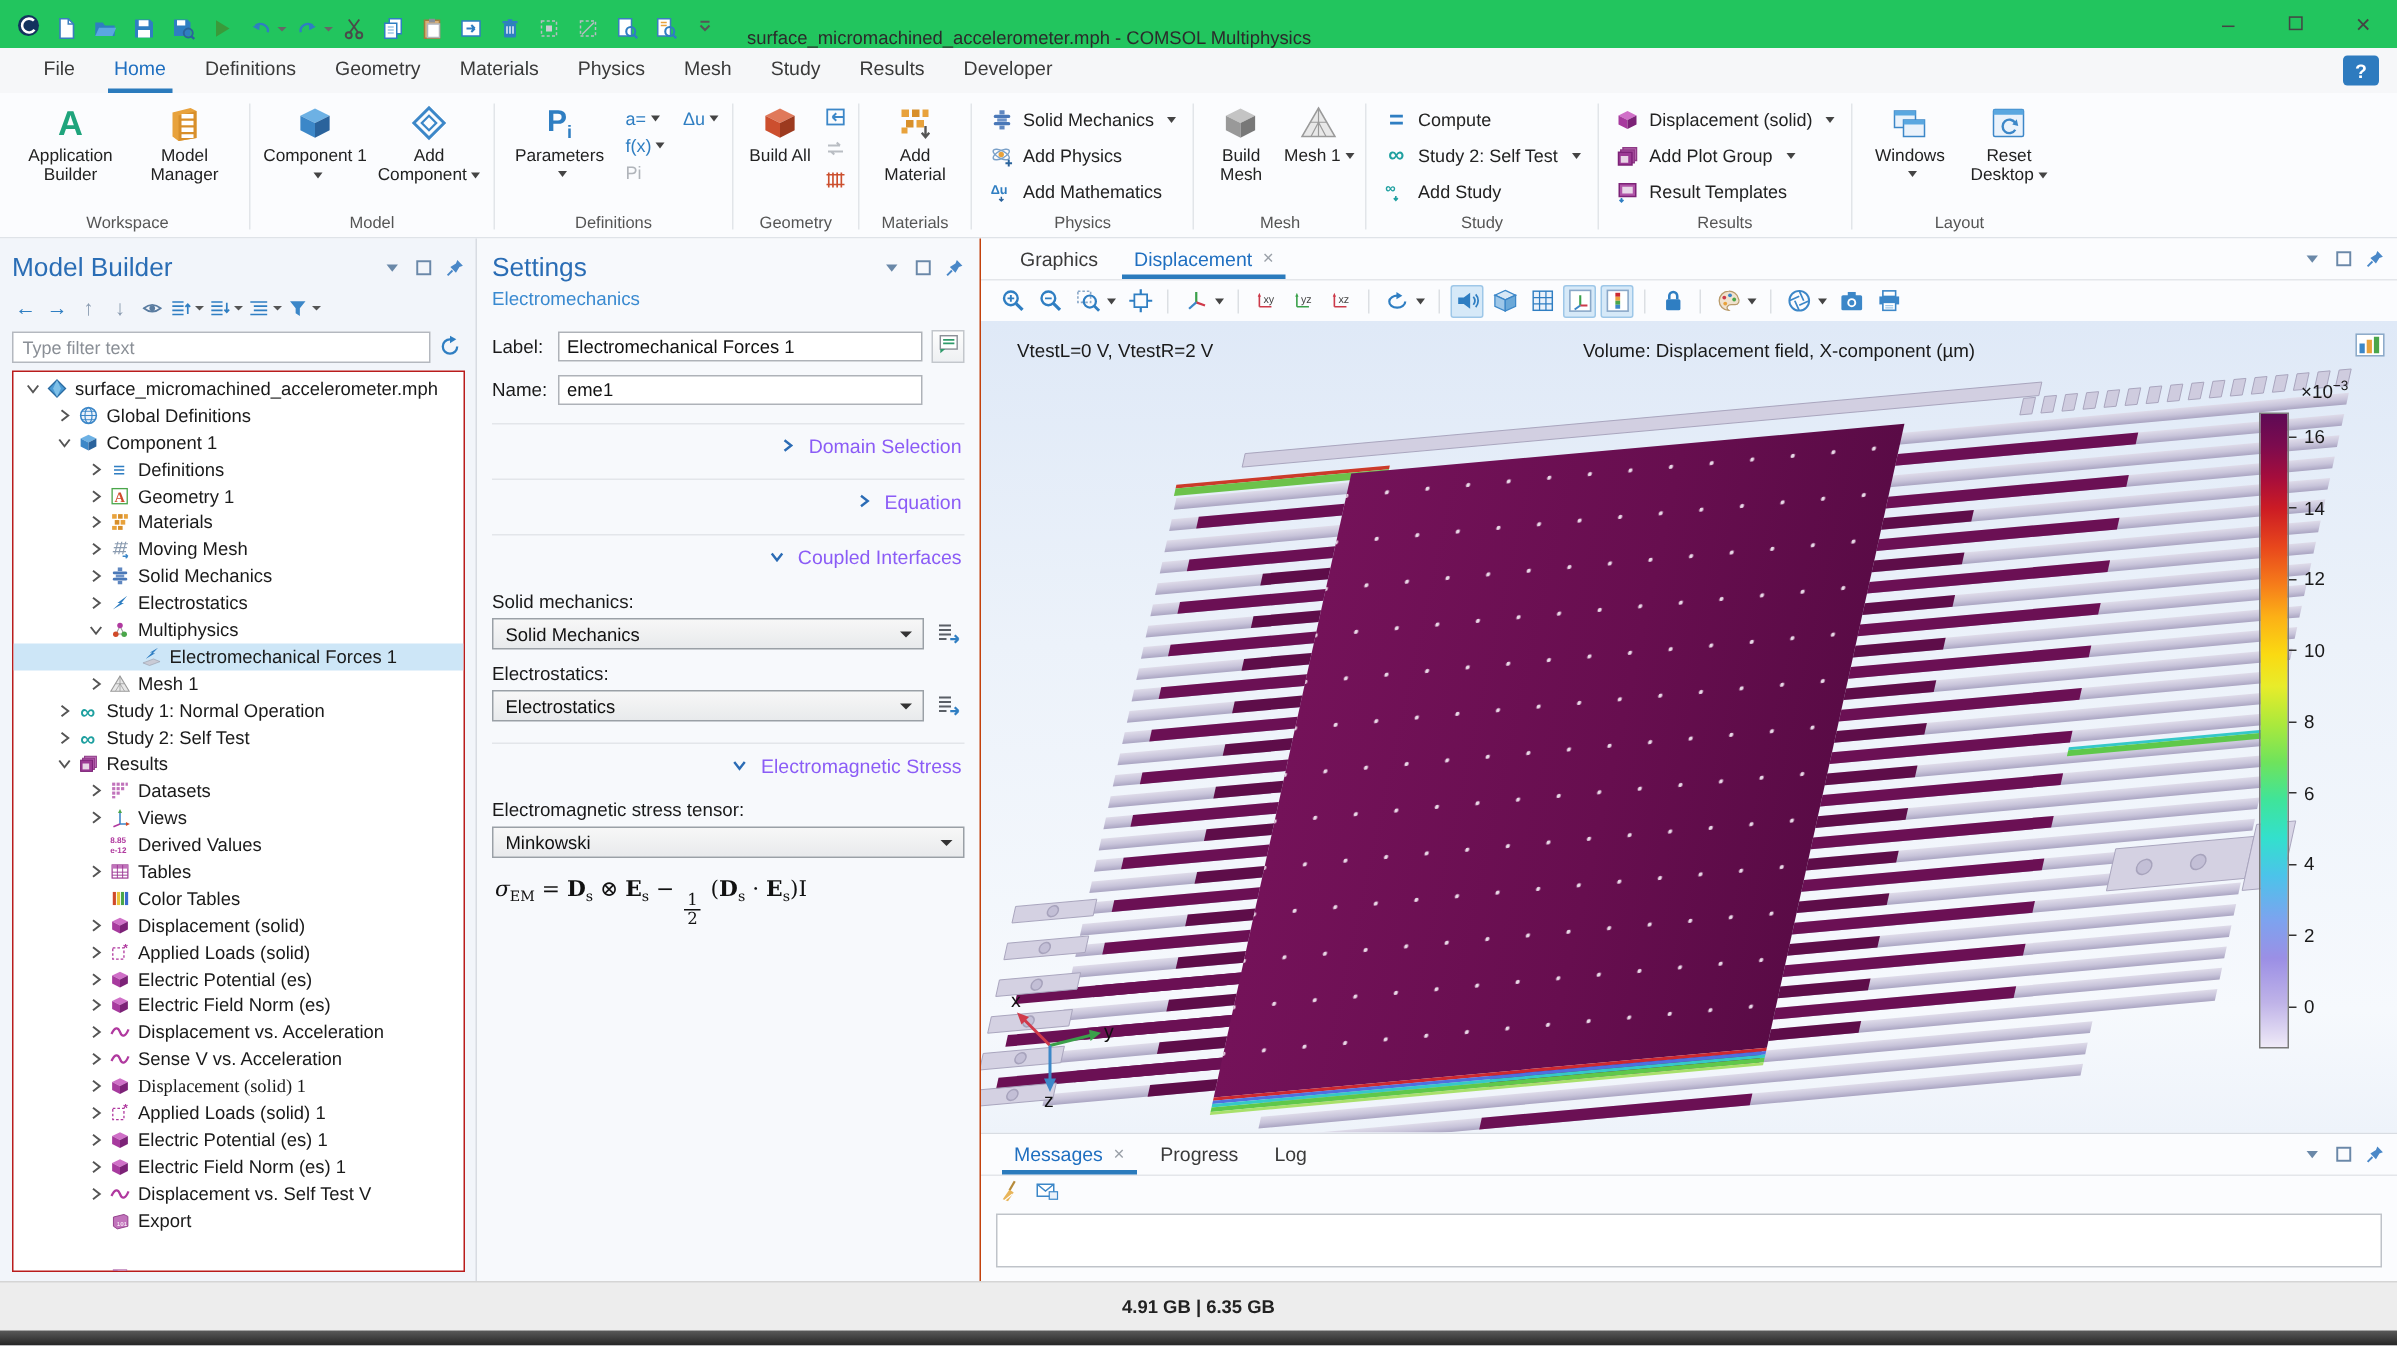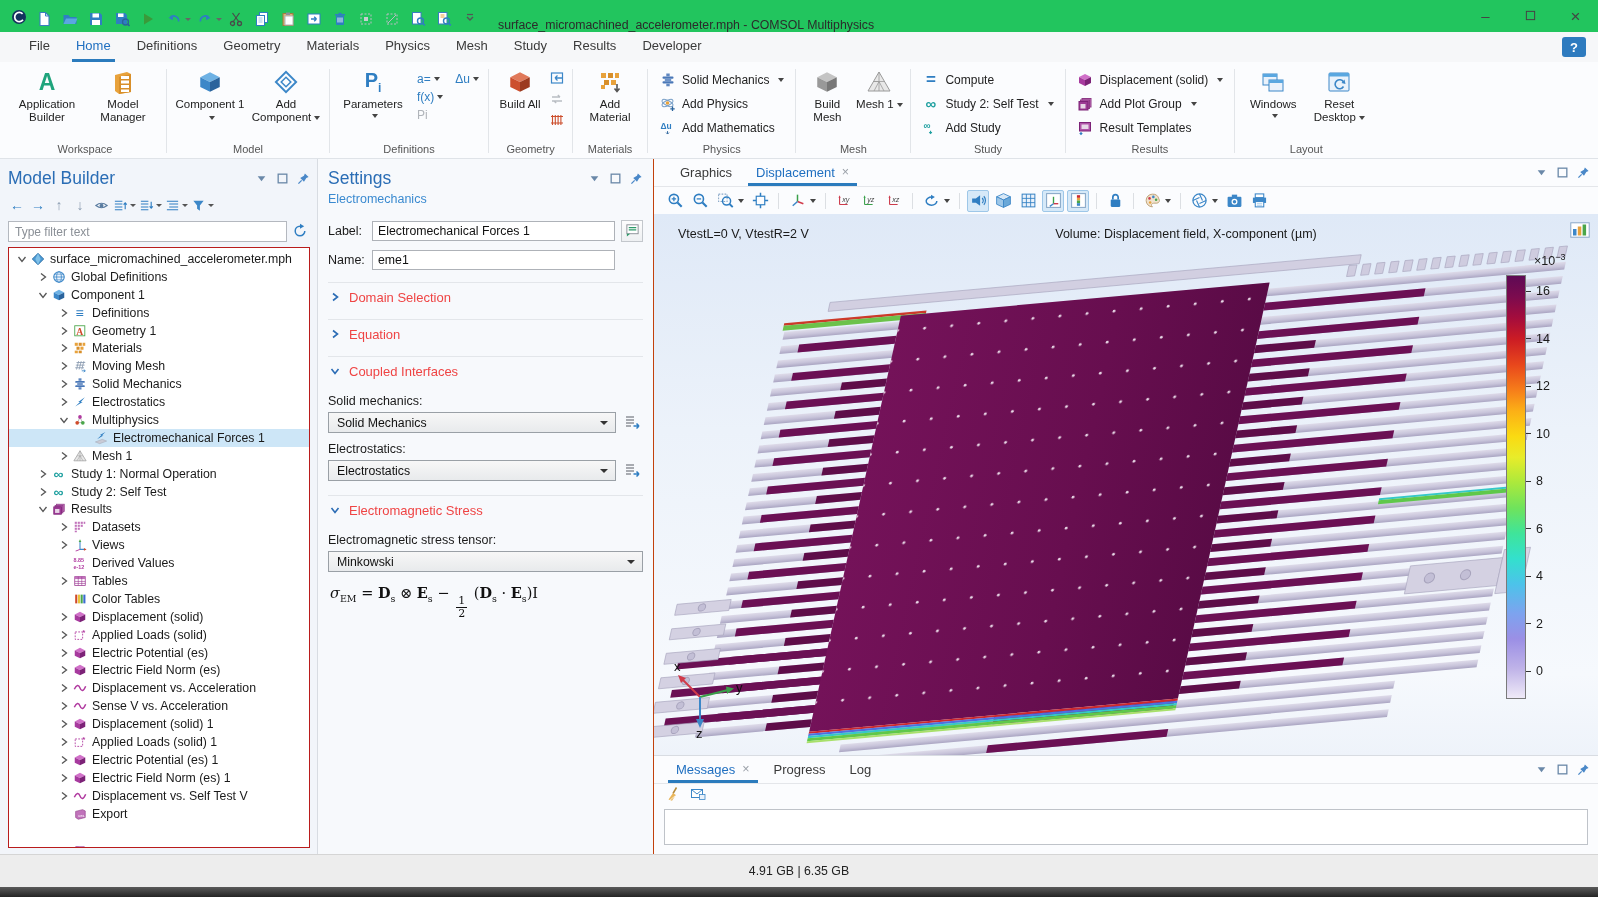--- a/index.html
+++ b/index.html
@@ -72,21 +72,21 @@
   .ticon { line-height:1; }
 
   
   .settingspanel { width:336px; background:#f7f9fc; border-right:1px solid #c2410c; display:flex; flex-direction:column; padding:6px 10px; overflow:hidden; }
   .subtitle { font-size:12.5px; color:#3a8ad0; margin-top:1px; }
   .formrow { display:flex; align-items:center; margin-top:8px; gap:6px; }
   .formrow label { width:38px; font-size:12.5px; color:#1a1a1a; flex:0 0 38px; }
   .formrow input { flex:1; height:20px; border:1px solid #aeb2b8; background:#fff; font-size:12.3px; padding:0 5px; color:#111; font-family:"Liberation Sans",sans-serif; }
   .notebtn { width:22px; height:22px; border:1px solid #c3c7cc; background:linear-gradient(#fdfdfd,#eef0f2); display:flex; align-items:center; justify-content:center; }
   .notebtn svg { width:15px; height:15px; }
-  .sechead { display:flex; align-items:center; gap:9px; color:#ef4444; font-size:13px; padding:7px 2px 6px; border-top:1px solid #e3e6ea; margin-top:8px; }
+  .sechead { display:flex; align-items:center; gap:9px; color:#8b5cf6; font-size:13px; padding:7px 2px 6px; border-top:1px solid #e3e6ea; margin-top:8px;justify-content:flex-end; }
   .sechead svg { width:10px; height:10px; }
   .fieldlabel { font-size:12.5px; color:#1a1a1a; margin:9px 0 4px; }
   .selectrow { display:flex; align-items:center; gap:7px; }
   .select { flex:1; height:21px; background:linear-gradient(#f7f7f7,#e8eaec); border:1px solid #9aa0a6; display:flex; align-items:center; padding:0 8px; font-size:12.3px; color:#111; position:relative; }
   .sel-caret { position:absolute; right:7px; top:8px; width:0; height:0; border-left:4px solid transparent; border-right:4px solid transparent; border-top:4.5px solid #333; }
   .gts { width:20px; height:20px; flex:0 0 20px; }
   .gts svg { width:18px; height:18px; }
   .equation { font-family:"DejaVu Serif", serif; font-size:14.5px; color:#111; margin-top:12px; padding-left:2px; }
   .equation sub { font-size:9.5px; }
   .eqvar { font-weight:bold; }
@@ -95,21 +95,21 @@
   .frac .num { border-bottom:1px solid #111; padding:0 2px; }
 
   
   .rightcol { flex:1; display:flex; flex-direction:column; min-width:0; }
   .gpanel { flex:1; display:flex; flex-direction:column; background:#fbfcfe; min-height:0; }
   .tabrow { height:28px; display:flex; align-items:stretch; border-bottom:1px solid #e4e6ea; padding-left:14px; padding-right:8px; flex:0 0 auto; }
   .tab { padding:6px 12px 0; font-size:13px; color:#3a3a3a; position:relative; display:flex; gap:7px; align-items:flex-start; }
   .tab.active { color:#1f6fc0; }
   .tab.active::after { content:""; position:absolute; left:4px; right:4px; bottom:0; height:3px; background:#2b7bbd; }
   .tab .close { color:#9aa0a8; font-size:12.5px; line-height:15px; }
-  .gtoolbar { height:27px; display:flex; align-items:center; padding:0 10px; gap:3px; flex:0 0 auto;font-style:italic; }
+  .gtoolbar { height:27px; display:flex; align-items:center; padding:0 10px; gap:3px; flex:0 0 auto; }
   .gtb { width:22px; height:22px; display:flex; align-items:center; justify-content:center; border:1px solid transparent; border-radius:2px; }
   .gtb svg { width:17px; height:17px; }
   .gtb.toggled { background:#d6e9f8; border-color:#9ec7e8; }
   .gtbsep { width:1px; height:16px; background:#dcdfe3; margin:0 4px; }
   .gtbcaret { width:0;height:0;border-left:3.5px solid transparent;border-right:3.5px solid transparent;border-top:4px solid #444; margin:0 2px 0 -1px; }
 
   .canvas { flex:1; position:relative; min-height:0; overflow:hidden; background:linear-gradient(180deg,#e0eaf7 0%, #eaf1fa 35%, #f4f8fd 80%, #eef3fa 100%); }
   .canvas svg.scene { position:absolute; inset:0; width:100%; height:100%; }
   .anno { position:absolute; top:13px; left:24px; font-size:12.5px; color:#1a1a1a; }
   .plot-title { position:absolute; top:13px; left:250px; right:130px; text-align:center; font-size:12.5px; color:#1a1a1a; }
@@ -129,21 +129,21 @@
 
   .triad { position:absolute; left:16px; bottom:16px; width:76px; height:80px; }
 
   
   .mpanel { height:99px; background:#fbfcfe; border-top:1px solid #d8dce2; display:flex; flex-direction:column; flex:0 0 auto; }
   .mtoolbar { height:24px; display:flex; align-items:center; gap:8px; padding:0 12px; }
   .mtoolbar svg { width:16px; height:16px; }
   .msgbox { margin:1px 10px 6px; height:36px; background:#fff; border:1px solid #bfc3c9; }
 
   
-  .statusbar { height:33px; background:#ededed; border-top:1px solid #d5d5d5; display:flex; align-items:center; justify-content:center; font-size:12.3px; color:#222; flex:0 0 auto; }
+  .statusbar { height:33px; background:#ededed; border-top:1px solid #d5d5d5; display:flex; align-items:center; justify-content:center; font-size:12.3px; color:#222; flex:0 0 auto;font-weight:bold; }
   .bottomstrip { height:10px; background:linear-gradient(#5a5a5a,#242424); flex:0 0 auto; }
 </style>
 </head>
 <body>
 
 <div class="window">
 
   <div class="titlebar">
     <div class="qbtn">
         <span><svg viewBox="0 0 16 16" width="17" height="17">
@@ -1052,21 +1052,21 @@
                 <path d="M3 1.5 L7.5 5 L3 8.5" fill="none" stroke="#555" stroke-width="1.3"></path>
               </svg>
             </span>
             <span class="ticn">
               <svg viewBox="0 0 16 16">
                 <path d="M1.5 9.5 C4 4, 6.5 4, 8 8 C9.5 12, 12 12, 14.5 6" stroke="#b0399f" stroke-width="1.7" fill="none"></path>
               </svg>
             </span>
             <span>Sense V vs. Acceleration</span>
           </div>
-          <div class="trow" style="padding-left: 48px;">
+          <div class="trow" style="padding-left: 48px; font-family: Liberation Serif, serif;">
             <span class="twisty">
               <svg viewBox="0 0 10 10">
                 <path d="M3 1.5 L7.5 5 L3 8.5" fill="none" stroke="#555" stroke-width="1.3"></path>
               </svg>
             </span>
             <span class="ticn">
               <svg viewBox="0 0 16 16">
                 <polygon points="8,2 14,5 8,8 2,5" fill="#d070c8"></polygon>
                 <polygon points="2,5 8,8 8,14 2,11" fill="#a73a9e"></polygon>
                 <polygon points="14,5 8,8 8,14 14,11" fill="#7c2277"></polygon>

